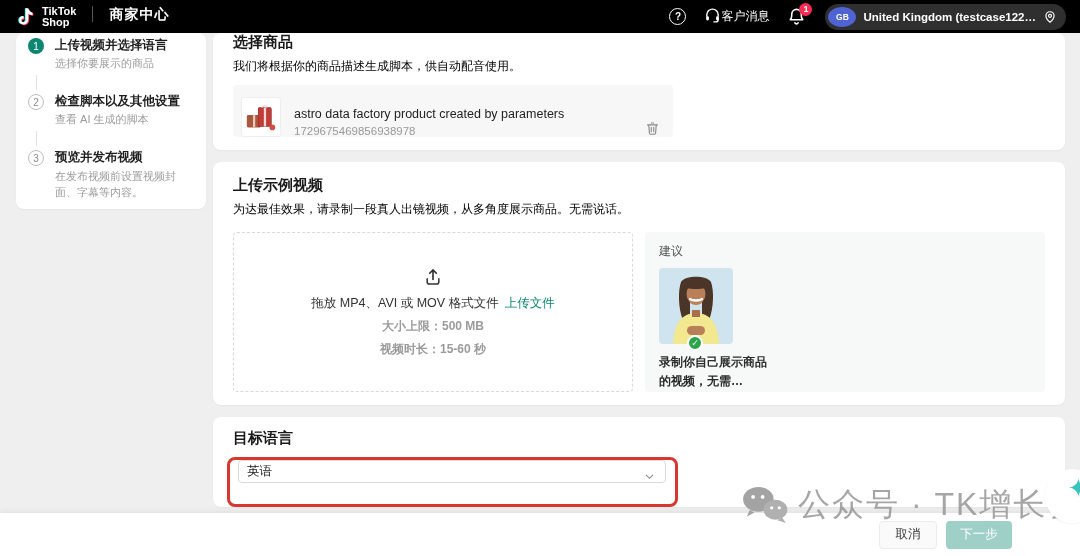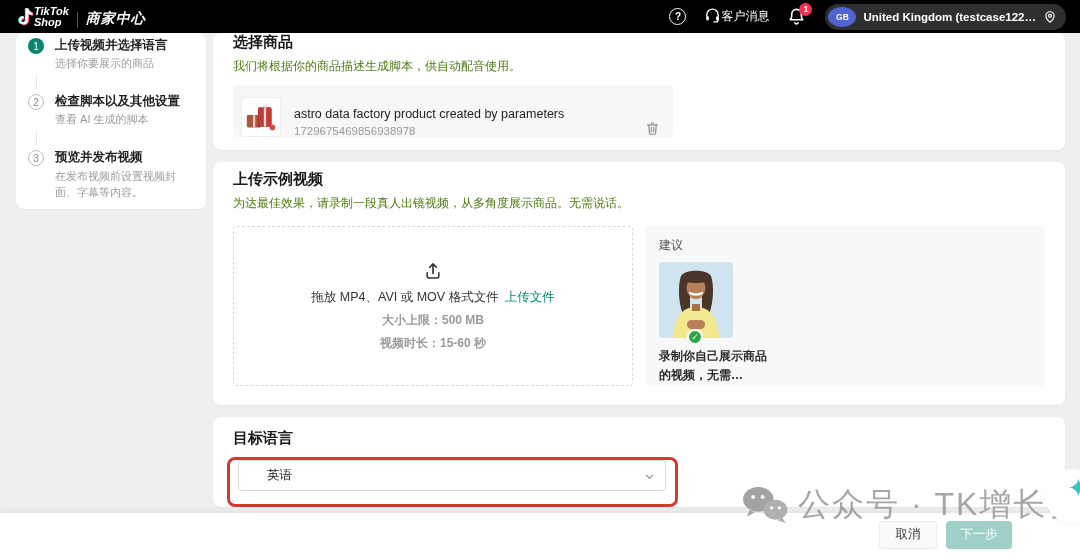--- a/index.html
+++ b/index.html
@@ -3,21 +3,21 @@
 <meta charset="utf-8">
 <style>
   * { margin:0; padding:0; box-sizing:border-box; }
   html,body { width:1080px; height:556px; overflow:hidden; background:#efefef;
     font-family:"Liberation Sans","DejaVu Sans",sans-serif; }
   .page { position:relative; width:1080px; height:556px; }
 
   
   .topbar { position:absolute; left:0; top:0; width:1080px; height:33px; background:#000;
     display:flex; align-items:center; justify-content:space-between; padding:0 14px; z-index:30; }
-  .brand { display:flex; align-items:flex-end; color:#fff;font-style:italic; }
+  .brand { display:flex; align-items:flex-start; gap:8px; color:#fff; }
   .note-wrap { position:relative; width:20px; height:22px; }
   .note-wrap svg { position:absolute; left:0; top:0; }
   .brand-text { line-height:1.0; font-weight:bold; font-size:11px; color:#fff; }
   .brand-div { width:1px; height:16px; background:#555; margin:0 8px; }
   .portal { color:#fff; font-size:14px; font-weight:bold; letter-spacing:1px; }
   .topbar-right { display:flex; align-items:center; gap:18px; color:#fff; }
   .help-circle { width:17px; height:17px; border:1.5px solid #fff; border-radius:50%;
     display:flex; align-items:center; justify-content:center; font-size:10px; font-weight:bold; }
   .tb-item { display:flex; align-items:center; gap:0; font-size:12px; }
   .bell-wrap { position:relative; width:20px; height:20px; }
@@ -40,51 +40,51 @@
     display:flex; align-items:center; justify-content:center; margin-top:1px; }
   .step-circle.active { background:#0c8672; color:#fff; }
   .step-circle.idle { border:1px solid #bdbdbd; color:#8a8a8a; background:#fff; }
   .step-title { font-size:12.5px; font-weight:bold; color:#1f1f1f; line-height:1.3; }
   .step-desc { font-size:11px; color:#9b9b9b; line-height:1.45; margin-top:3px; }
   .step-connector { width:1px; height:15px; background:#e2e2e2; margin:3px 0 3px 8px; }
 
   
   .main-col { position:absolute; left:213px; top:33px; width:852px; }
   .section-title { font-size:15px; font-weight:bold; color:#1a1a1a; }
-  .section-sub { font-size:12px; color:#4d7c0f; margin-top:6px; }
+  .section-sub { font-size:12px; color:#000000; margin-top:6px; }
 
   .card-product { height:117px; padding:0 20px 0 20px; }
   .product-row { margin-top:10px; width:440px; height:52px; background:#f7f7f7; border-radius:4px;
     display:flex; align-items:flex-end; padding:0 12px 0 8px; gap:13px; }
   .thumb { width:40px; height:40px; background:#fff; border-radius:3px; border:1px solid #eee;
     display:flex; align-items:center; justify-content:center; overflow:hidden; }
   .prod-meta { flex:1; min-width:0; }
   .prod-name { font-size:12.5px; color:#222; white-space:nowrap; overflow:hidden; }
   .prod-id { font-size:11.5px; color:#9a9a9a; margin-top:4px; }
   .trash-btn { width:18px; height:18px; cursor:pointer; display:flex; align-items:center; justify-content:center; }
 
-  .card-upload { margin-top:12px; height:243px; padding:8px 20px 0 20px; }
+  .card-upload { margin-top:12px; height:243px; padding:14px 20px 0 20px; }
   .upload-body { display:flex; margin-top:14px; gap:12px; }
   .dropzone { width:400px; height:160px; border:1px dashed #d9d9d9; border-radius:4px;
     display:flex; flex-direction:column; align-items:center; justify-content:center; gap:2px; }
   .dz-line1 { font-size:12.5px; color:#333; margin-top:6px; }
   .dz-link { color:#0c8672; cursor:pointer; margin-left:6px; }
   .dz-line2 { font-size:12px; color:#9b9b9b; margin-top:4px;font-weight:bold; }
   .suggest-panel { flex:1; height:160px; background:#f7f8f8; border-radius:4px; padding:11px 14px; }
   .suggest-label { font-size:12px; color:#555; }
   .suggest-img { position:relative; width:74px; height:76px; border-radius:4px; overflow:hidden; margin-top:8px; }
   .check-badge { position:relative; width:16px; height:16px; margin:-9px 0 0 28px; background:#2aa549;
     border:2px solid #fff; border-radius:50%; color:#fff; font-size:9px; display:flex;
     align-items:center; justify-content:center; }
   .suggest-caption { width:118px; font-size:12px; color:#2b2b2b; font-weight:bold; line-height:1.6; margin-top:2px; }
 
   .card-language { margin-top:12px; height:90px; padding:12px 20px 0 20px; }
-  .select-box { position:relative; margin:12px 0 0 5px; width:428px; height:31px; background:#fff;
+  .select-box { position:relative; margin:12px 0 0 5px; width:428px; height:23px; background:#fff;
     border:1px solid #d9d9d9; border-radius:4px; display:flex; align-items:center;
-    padding:0 30px 0 28px; font-size:12.5px; color:#222; cursor:pointer; }
+    padding:0 30px 0 8px; font-size:12.5px; color:#222; cursor:pointer; }
   .select-chevron { position:absolute; right:10px; top:10px; }
   .annotation { position:absolute; left:227px; top:457px; width:451px; height:50px;
     border:3px solid #d6382f; border-radius:8px; z-index:25; pointer-events:none; }
 
   
   .footer { position:absolute; left:0; bottom:0; width:1080px; height:43px; background:#fff;
     box-shadow:0 -2px 6px rgba(0,0,0,.06); display:flex; align-items:center; justify-content:flex-end;
     gap:9px; padding-right:68px; z-index:10; }
   .btn { height:28px; border-radius:4px; font-size:12.5px; display:flex; align-items:center;
     justify-content:center; cursor:pointer; font-family:inherit; }

